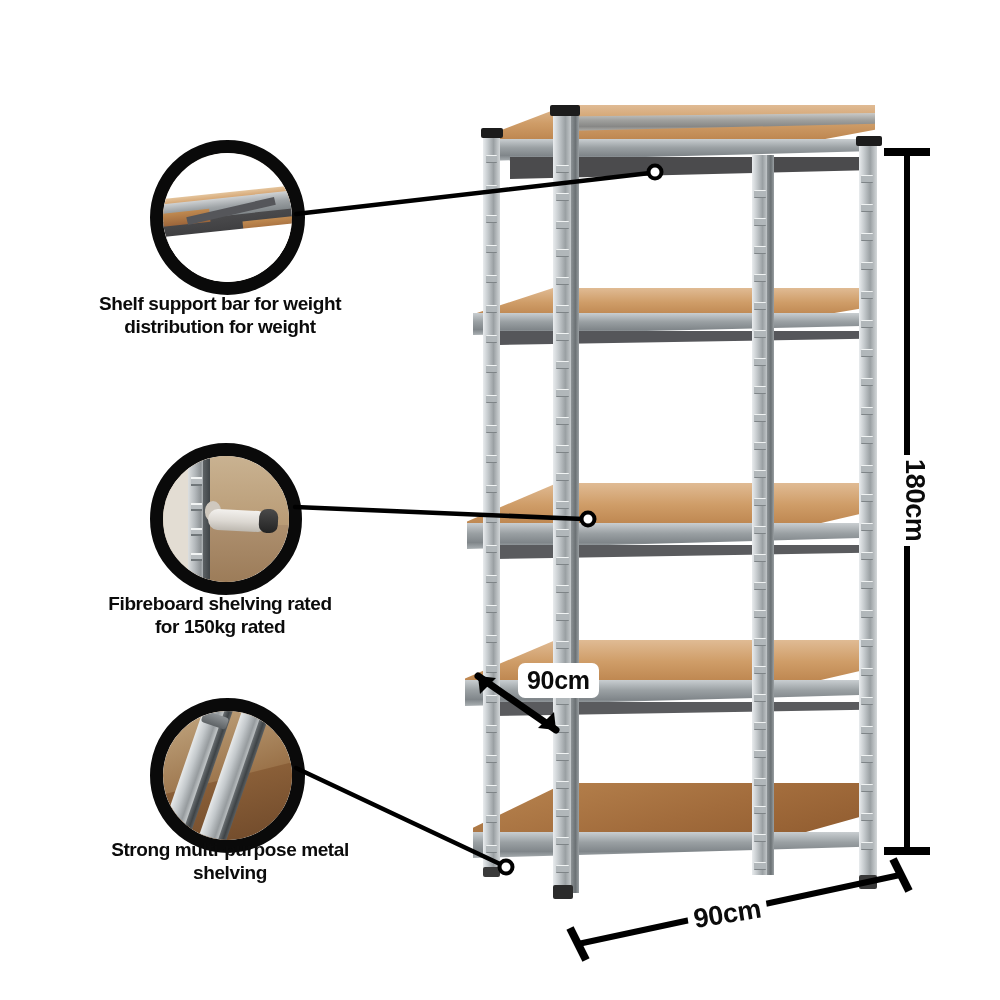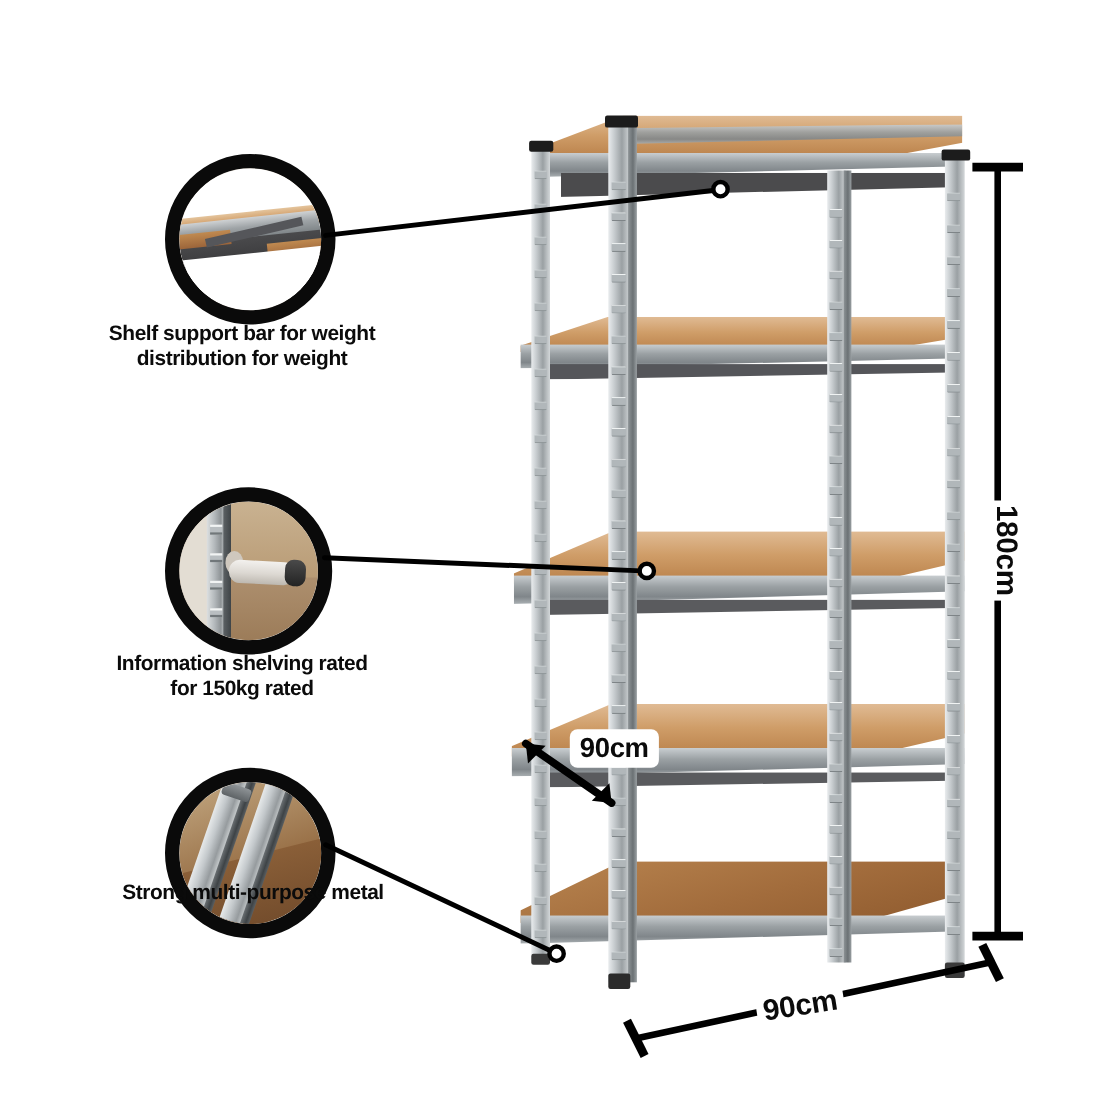--- a/index.html
+++ b/index.html
@@ -487,37 +487,38 @@
       <div class="c2-slot" style="top:17%"></div>
       <div class="c2-slot" style="top:37%"></div>
       <div class="c2-slot" style="top:57%"></div>
       <div class="c2-slot" style="top:77%"></div>
       <div class="c2-hand"></div>
       <div class="c2-arm"></div>
       <div class="c2-cuff"></div>
     </div>
   </div>
   <div class="caption" style="left:10px; top:592px; width:420px;">
-    <div>Information shelving rated</div>
+    <div>Fibreboard shelving rated</div>
     <div>for 150kg rated</div>
   </div>
 
   <div class="callout-circle" style="left:150px; top:698px; width:155px; height:155px;">
     <div class="circle-inner">
       <div class="c3-bg"></div>
       <div class="c3-floor"></div>
       <div class="c3-rail" style="left:14%;"></div>
       <div class="c3-rail dark" style="left:30%;"></div>
       <div class="c3-rail" style="left:44%;"></div>
       <div class="c3-rail dark" style="left:60%;"></div>
       <div class="c3-cap"></div>
     </div>
   </div>
-  <div class="caption" style="left:10px; top:800px; width:440px;">
+  <div class="caption" style="left:10px; top:838px; width:440px;">
     <div>Strong multi-purpose metal</div>
+    <div>shelving</div>
   </div>
 
   <svg id="overlay" viewBox="0 0 1000 1000">
 
     <line x1="296" y1="214" x2="650" y2="173" stroke="#000" stroke-width="4.5" stroke-linecap="round"></line>
     <circle cx="655" cy="172" r="6.5" fill="#fff" stroke="#000" stroke-width="4"></circle>
 
     <line x1="295" y1="507" x2="583" y2="519" stroke="#000" stroke-width="4.5" stroke-linecap="round"></line>
     <circle cx="588" cy="519" r="6.5" fill="#fff" stroke="#000" stroke-width="4"></circle>
 

